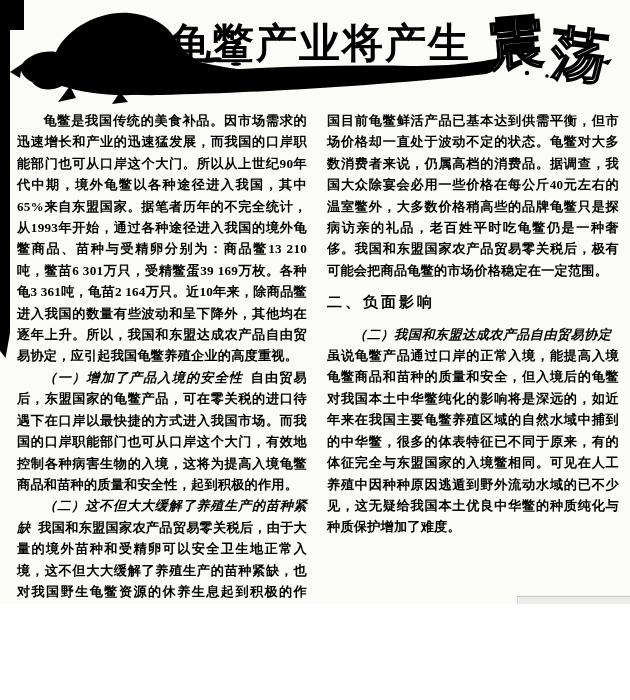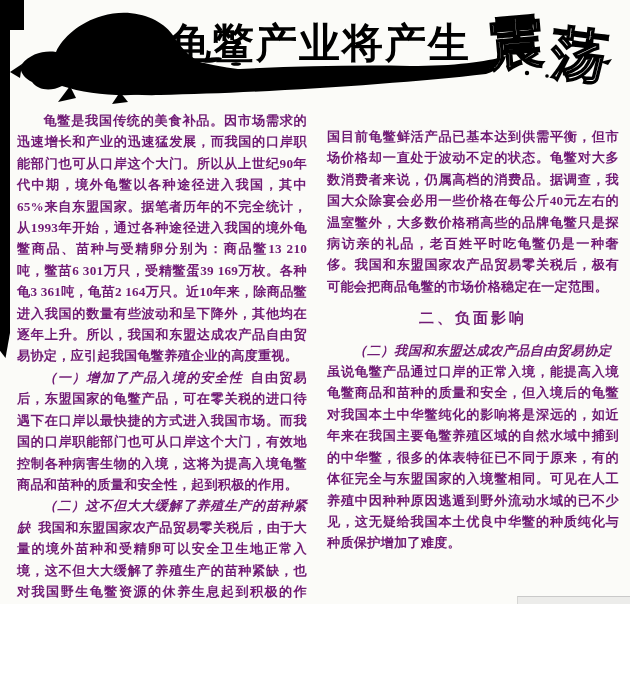--- a/index.html
+++ b/index.html
@@ -2,21 +2,21 @@
 <html><head>
 <meta charset="utf-8">
 <style>
   html,body{margin:0;padding:0;}
   .page{
     position:relative;
     width:630px;height:604px;
     background:#fbfbf8;
     overflow:hidden;
     font-family:"Liberation Serif","DejaVu Serif",serif;
-    color:#701a75;
+    color:#000000;
   }
   
   .bar-top{position:absolute;left:0;top:0;width:24px;height:30px;background:#000;}
   .bar-left{
     position:absolute;left:0;top:0;width:10px;height:358px;background:#000;
     clip-path:polygon(0 0,100% 0,100% 93%,55% 100%,0 98%);
   }
   .artifact-br{
     position:absolute;right:0;bottom:0;width:112px;height:7px;
     background:#ececea;border-top:1px solid #c9c9c9;border-left:1px solid #d6d6d4;
@@ -27,24 +27,24 @@
   .col{
     position:absolute;top:110px;
     font-size:13.2px;line-height:21.4px;
     text-align:justify;text-justify:inter-ideograph;
     font-weight:600;
     letter-spacing:.2px;
   }
   .col-left{left:17px;width:290px;}
   .col-right{left:327px;width:292px;}
   .col p{margin:0;text-indent:2em;}
-  .col p.cont{text-indent:0;margin-top:16px;}
+  .col p.cont{text-indent:0;}
   .sec-h{
     margin:11px 0 10px 0;
-    text-align:center;text-indent:0;
+    text-align:left;text-indent:0;
     font-size:15px;font-weight:bold;letter-spacing:3px;
   }
   .lead{
     font-style:italic;
     margin-right:.6em;
   }
 </style>
 </head>
 <body>
 

